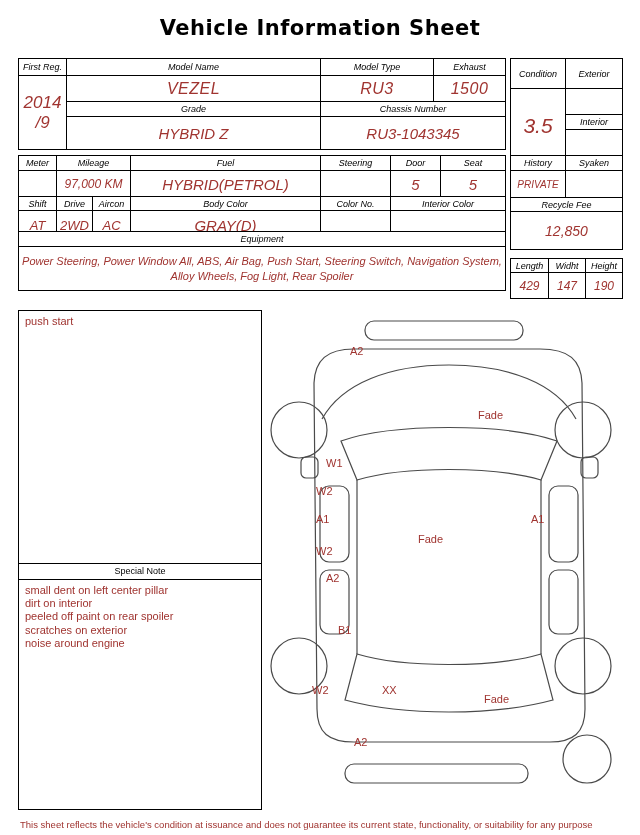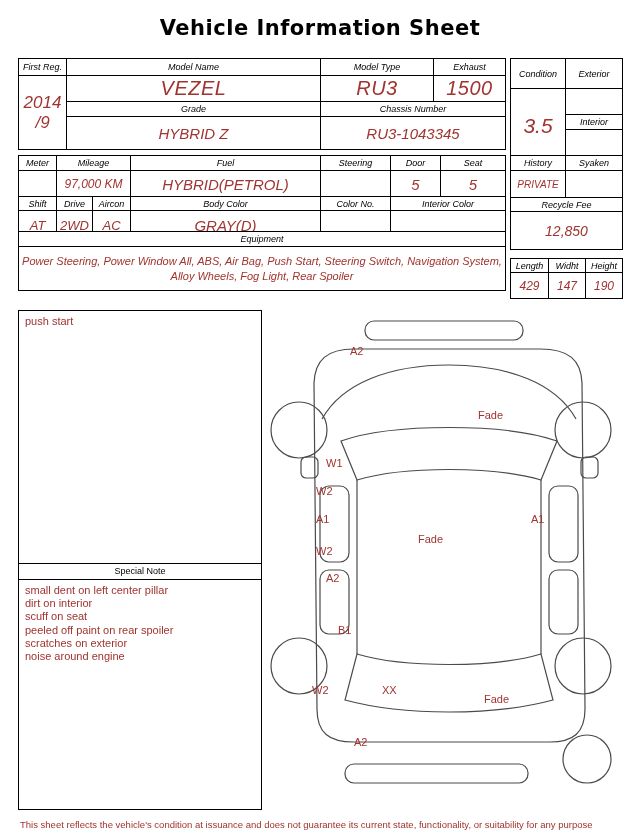--- a/index.html
+++ b/index.html
@@ -6,21 +6,21 @@
   html,body { background:#ffffff; }
   #sheet { position:relative; width:640px; height:835px; background:#fff;
            font-family:"Liberation Sans", sans-serif; color:#000; overflow:hidden;padding-left:12px; }
   .pagetitle { position:absolute; top:16px; left:0; right:0; text-align:center;
         font-size:21px; font-weight:600; letter-spacing:.5px; font-family:"DejaVu Sans", sans-serif; }
   table.t { position:absolute; border-collapse:collapse; table-layout:fixed; background:#fff;font-style:italic; }
   .t td { border:1px solid #000; text-align:center; vertical-align:middle; padding:0 2px; overflow:hidden; }
   .hdr { font-size:9px; color:#000; white-space:nowrap; }
   .val { color:#a03430; }
   .f21 { font-size:21px; }
-  .f16 { font-size:20px; letter-spacing:.5px;margin-left:16px; }
+  .f16 { font-size:16px; letter-spacing:.5px;margin-left:16px; }
   .f15 { font-size:15px; }
   .f14 { font-size:14px; }
   .f13 { font-size:13px; }
   .f12 { font-size:12px; }
   .f10 { font-size:10px; }
   .firstreg { font-size:17px; text-align:left; padding-left:3px; line-height:1.15; white-space:pre-line; }
   .eqtext { font-size:11px; text-align:left; vertical-align:top; padding:2px 4px; line-height:1.3; }
   .box { position:absolute; border:1px solid #000; background:#fff; }
   .boxhdr { height:16px; border-bottom:1px solid #000; font-size:9px; text-align:center; line-height:15px; }
   .boxbody { padding:4px 6px; font-size:11px; line-height:1.2; text-align:left; }
@@ -209,21 +209,20 @@
 
   <div class="box" style="left:18px;top:310px;width:244px;height:254px">
     <div class="boxbody val">push start</div>
   </div>
 
   <div class="box" style="left:18px;top:563px;width:244px;height:247px">
     <div class="boxhdr">Special Note</div>
     <div class="boxbody val">
         <div>small dent on left center pillar</div>
         <div>dirt on interior</div>
-        <div>scuff on seat</div>
         <div>peeled off paint on rear spoiler</div>
         <div>scratches on exterior</div>
         <div>noise around engine</div>
       </div>
   </div>
 
   <div class="diagram" style="left:268px;top:313px;width:367px;height:492px">
     <svg class="carsvg" width="367" height="492" viewBox="0 0 367 492">
 
       <rect x="97" y="8" width="158" height="19" rx="9"></rect>

